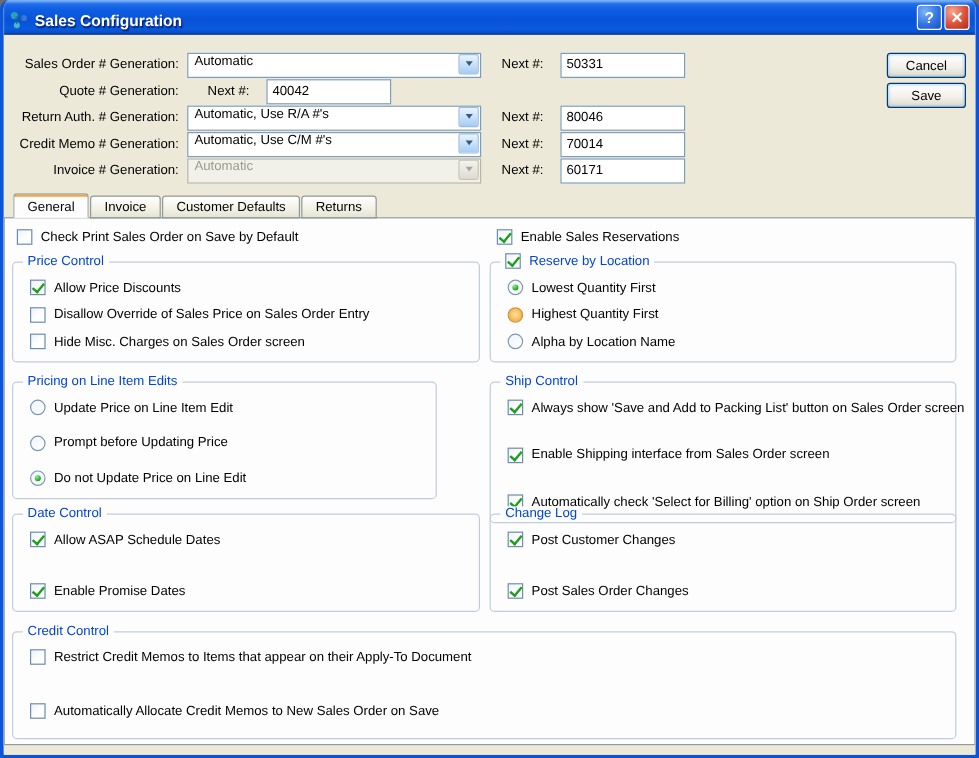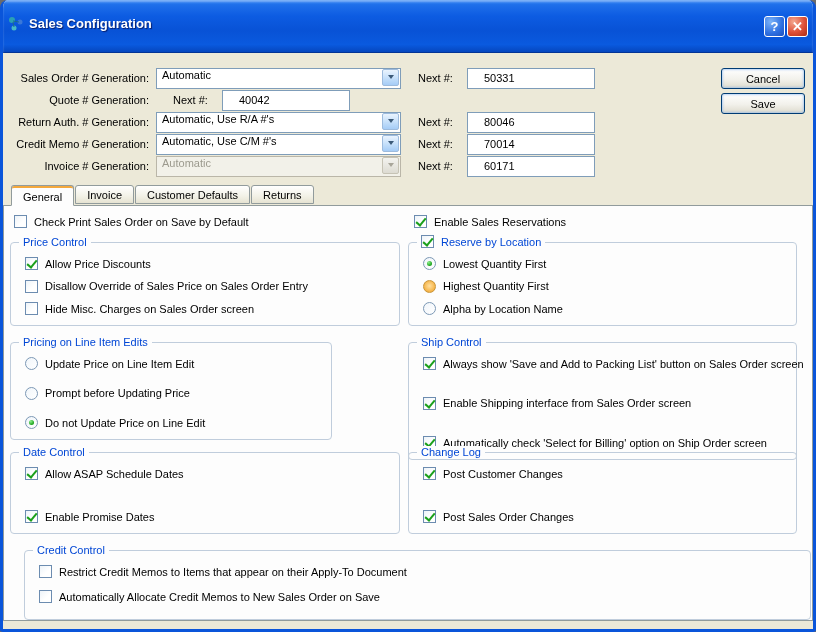--- a/index.html
+++ b/index.html
@@ -3,21 +3,21 @@
 <meta charset="utf-8">
 <style>
   *{margin:0;padding:0;box-sizing:border-box}
   html,body{width:816px;height:632px;overflow:hidden}
   body{font-family:"Liberation Sans",sans-serif;font-size:11px;color:#000;background:#6B6B6B}
 
   .window{position:relative;width:816px;height:632px;border:3px solid #0A55DA;border-top:0;
     border-radius:8px 8px 3px 3px;background:#ECE9D8;display:flex;flex-direction:column;overflow:hidden}
 
   
-  .titlebar{flex:0 0 28px;display:flex;align-items:flex-start;padding:16px 5px;
+  .titlebar{flex:0 0 28px;display:flex;align-items:flex-end;padding:4px 5px;
     background:linear-gradient(180deg,#3B8BF5 0%,#1E6FEA 9%,#0D5CE2 30%,#0852D6 58%,#0A5ADF 84%,#0544BA 100%);
     box-shadow:inset 0 2px 2px rgba(255,255,255,.35), inset 0 -1px 0 rgba(0,0,30,.25)}
   .title-text{flex:1;color:#fff;font-weight:bold;font-size:13px;margin-left:5px;
     text-shadow:1px 1px 1px rgba(8,24,96,.9);white-space:nowrap}
   .tb-btn{width:21px;height:21px;border-radius:3px;border:1px solid #fff;margin-left:2px;
     display:flex;align-items:center;justify-content:center;color:#fff;font-weight:bold;font-size:13px;
     cursor:pointer;font-family:"Liberation Sans",sans-serif;line-height:1}
   .tb-help{background:radial-gradient(circle at 30% 25%,#7BB3F8,#2E6FE0 60%,#1C50C0)}
   .tb-close{background:radial-gradient(circle at 30% 25%,#F4A890,#DD5038 55%,#AC2C14)}
 
@@ -28,29 +28,29 @@
   .combo{width:245px;height:21px;background:#fff;border:1px solid #7F9DB9;display:flex;align-items:flex-start;cursor:pointer}
   .combo-val{flex:1;padding:0 5px;white-space:nowrap;overflow:hidden}
   .combo-btn{width:17px;height:17px;margin-right:1px;border-radius:2px;border:1px solid #9DBBDD;
     background:linear-gradient(180deg,#EAF4FE 0%,#CBE3FB 45%,#A5CCF6 100%);
     display:flex;align-items:center;justify-content:center}
   .arr{width:0;height:0;border-left:3px solid transparent;border-right:3px solid transparent;border-top:4px solid #3C5A78}
   .combo.disabled{background:#F2F1E9;border-color:#BAB6A8;color:#9C9A8E}
   .combo.disabled .combo-btn{background:linear-gradient(180deg,#F3F3EF,#DDDBD2);border-color:#C6C3B5}
   .combo.disabled .arr{border-top-color:#A8A69A}
   .next-label{margin-left:17px;width:49px;white-space:nowrap}
-  .next-input{width:128px;height:21px;border:1px solid #7F9DB9;padding:0 16px;font:11px "Liberation Sans",sans-serif}
+  .next-input{width:104px;height:21px;border:1px solid #7F9DB9;padding:0 4px;font:11px "Liberation Sans",sans-serif}
 
   .action-btns{position:absolute;top:15px;right:8px;display:flex;flex-direction:column;gap:4px}
-  .xp-btn{width:84px;height:21px;border:1px solid #003C74;border-radius:3px;cursor:pointer;
+  .xp-btn{width:66px;height:21px;border:1px solid #003C74;border-radius:3px;cursor:pointer;
     background:linear-gradient(180deg,#FFFFFF 0%,#F2F1EB 55%,#E2E0D4 90%,#D6D3C5 100%);
     box-shadow:inset 0 0 2px 1px rgba(150,190,240,.65);font:11px "Liberation Sans",sans-serif}
 
   
-  .tabs{flex:0 0 21px;display:flex;align-items:flex-start;padding:0 8px;position:relative;z-index:2;margin-bottom:-1px}
+  .tabs{flex:0 0 21px;display:flex;align-items:flex-end;padding:0 8px;position:relative;z-index:2;margin-bottom:-1px}
   .tab{height:19px;padding:3px 11px 0;background:linear-gradient(180deg,#FFF,#F2F1E6 60%,#E6E3D2);
     border:1px solid #919B9C;border-radius:3px 3px 0 0;margin-right:1px;cursor:pointer;white-space:nowrap}
   .tab.active{height:21px;padding-top:5px;background:#FDFDFD;border-bottom:1px solid #FDFDFD;
     box-shadow:inset 0 3px 0 -1px #F4A83C}
 
   
   .panel{position:relative;flex:1;margin:0 0 8px;background:#FDFDFD;border:1px solid #919B9C}
 
   .group{position:absolute;border:1px solid #C0CDDC;border-radius:4px}
   .gtitle{position:absolute;top:-7px;left:8px;background:#FDFDFD;padding:0 4px;color:#0046D5;white-space:nowrap}
@@ -203,21 +203,21 @@
           <span class="rb hot"></span>
           <span>Highest Quantity First</span>
         </label>
         <label class="radio">
           <span class="rb"></span>
           <span>Alpha by Location Name</span>
         </label>
       </div>
     </div>
 
-    <div class="group" style="left:6px;top:136px;width:322px;height:98px">
+    <div class="group" style="left:6px;top:136px;width:354px;height:98px">
       <span class="gtitle">Pricing on Line Item Edits</span>
       <div class="gitems">
         <label class="radio">
           <span class="rb"></span>
           <span>Update Price on Line Item Edit</span>
         </label>
         <label class="radio">
           <span class="rb"></span>
           <span>Prompt before Updating Price</span>
         </label>
@@ -267,21 +267,21 @@
           <span class="cb on"></span>
           <span>Post Customer Changes</span>
         </label>
         <label class="check">
           <span class="cb on"></span>
           <span>Post Sales Order Changes</span>
         </label>
       </div>
     </div>
 
-    <div class="group" style="left:20px;top:344px;width:787px;height:70px">
+    <div class="group" style="left:6px;top:344px;width:787px;height:90px">
       <span class="gtitle">Credit Control</span>
       <div class="gitems" style="bottom:16px">
         <label class="check">
           <span class="cb"></span>
           <span>Restrict Credit Memos to Items that appear on their Apply-To Document</span>
         </label>
         <label class="check">
           <span class="cb"></span>
           <span>Automatically Allocate Credit Memos to New Sales Order on Save</span>
         </label>

